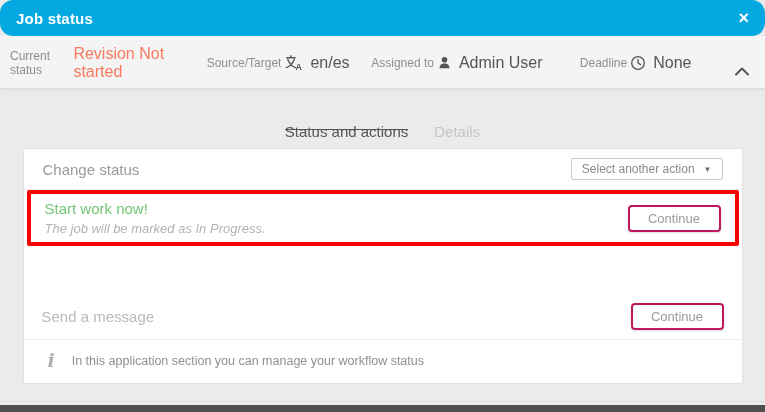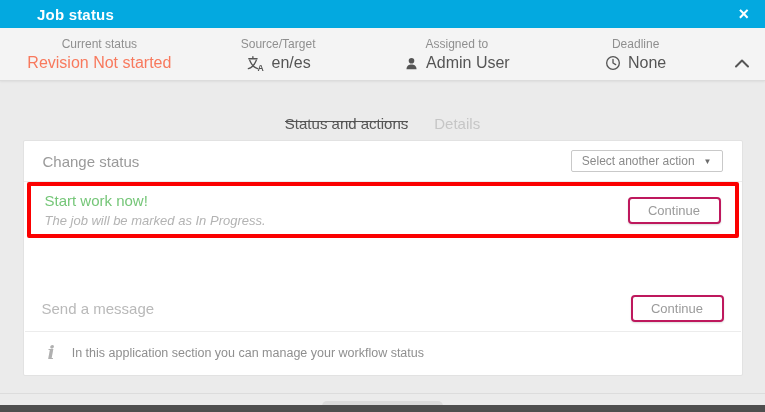--- a/index.html
+++ b/index.html
@@ -9,26 +9,27 @@
   .screen {
     position: relative;
     width: 765px;
     height: 412px;
     background: #ebebeb;
     overflow: hidden;
   }
 
   
   .modal-header {
-    height: 28px;
+    height: 36px;
     background: var(--header-bg, #03a9e0);
     display: flex;
     align-items: center;
     justify-content: space-between;
-    padding: 0 16px 0 37px;
+    padding: 0 16px 0 16px;
+    border-radius: 13px;
   }
   .modal-title {
     color: #ffffff;
     font-size: 15px;
     font-weight: bold;
     letter-spacing: .2px;
   }
   .close-btn {
     color: #ffffff;
     font-size: 18px;
@@ -44,21 +45,21 @@
     background: #f4f4f4;
     border-bottom: 1px solid #dcdcdc;
     box-shadow: 0 1px 2px rgba(0,0,0,0.06);
     display: flex;
     align-items: stretch;
     padding: 5px 40px 4px 10px;
   }
   .summary-col {
     flex: 1;
     display: flex;
-    flex-direction: column;
+    flex-direction: row;
     align-items: center;
     justify-content: center;
     gap: 3px;
   }
   .summary-label { font-size: 12px; color: #8f8f8f; }
   .summary-value {
     font-size: 16px;
     color: #555555;
     display: flex;
     align-items: center;

